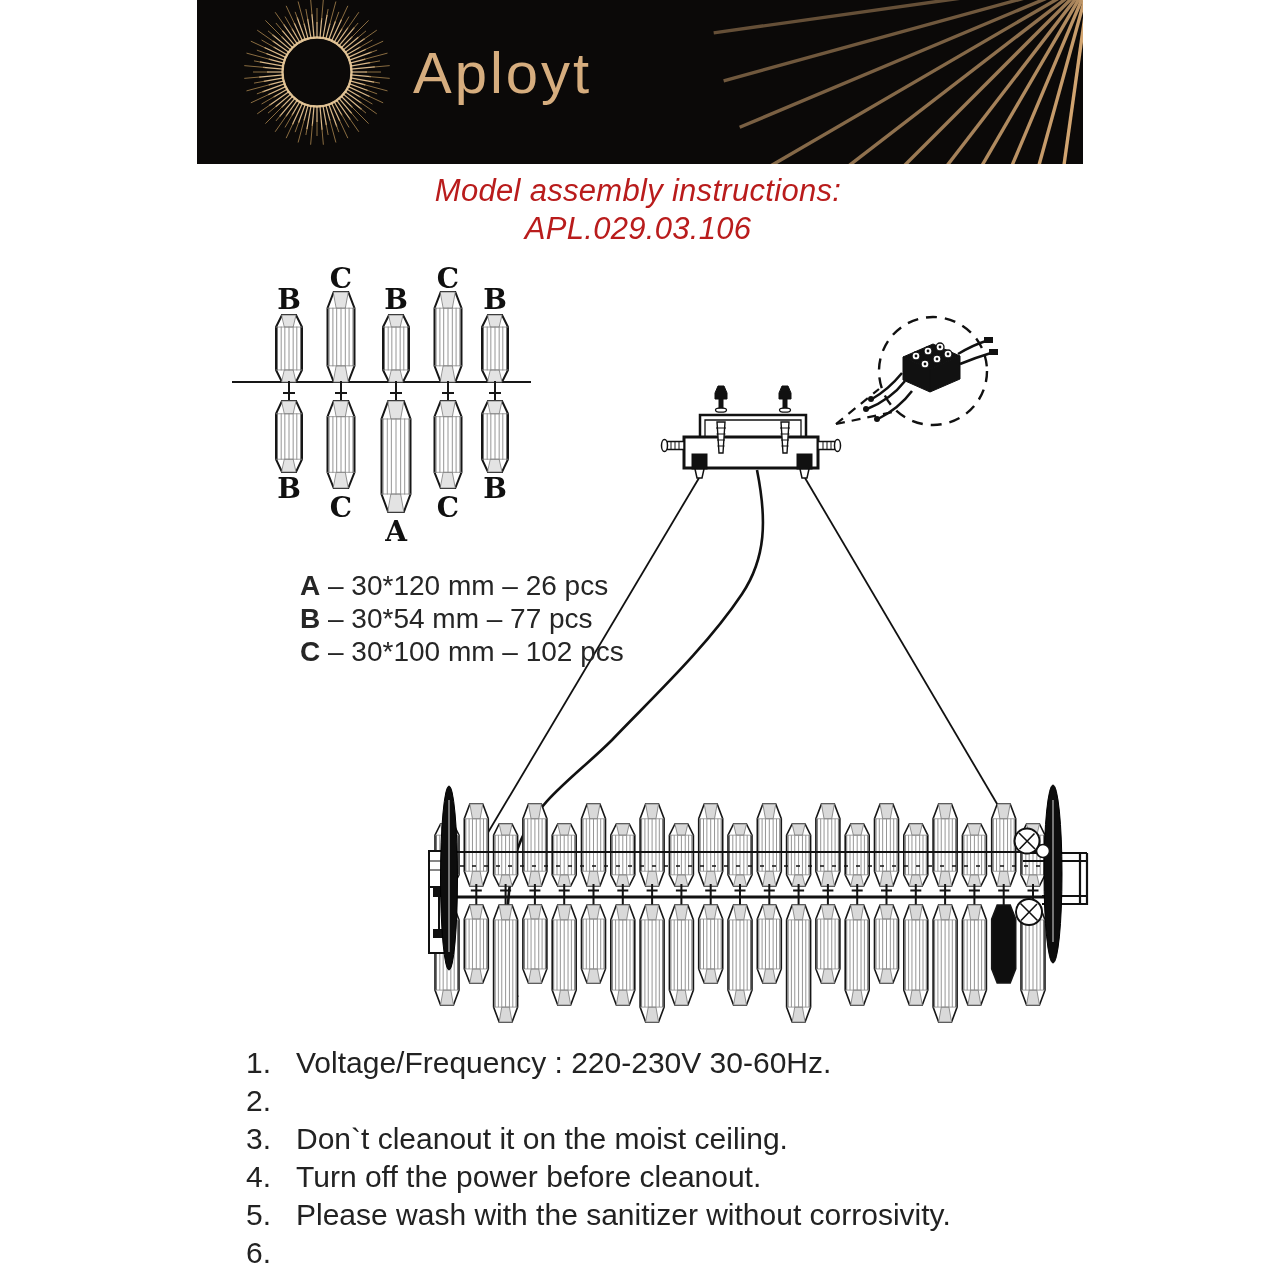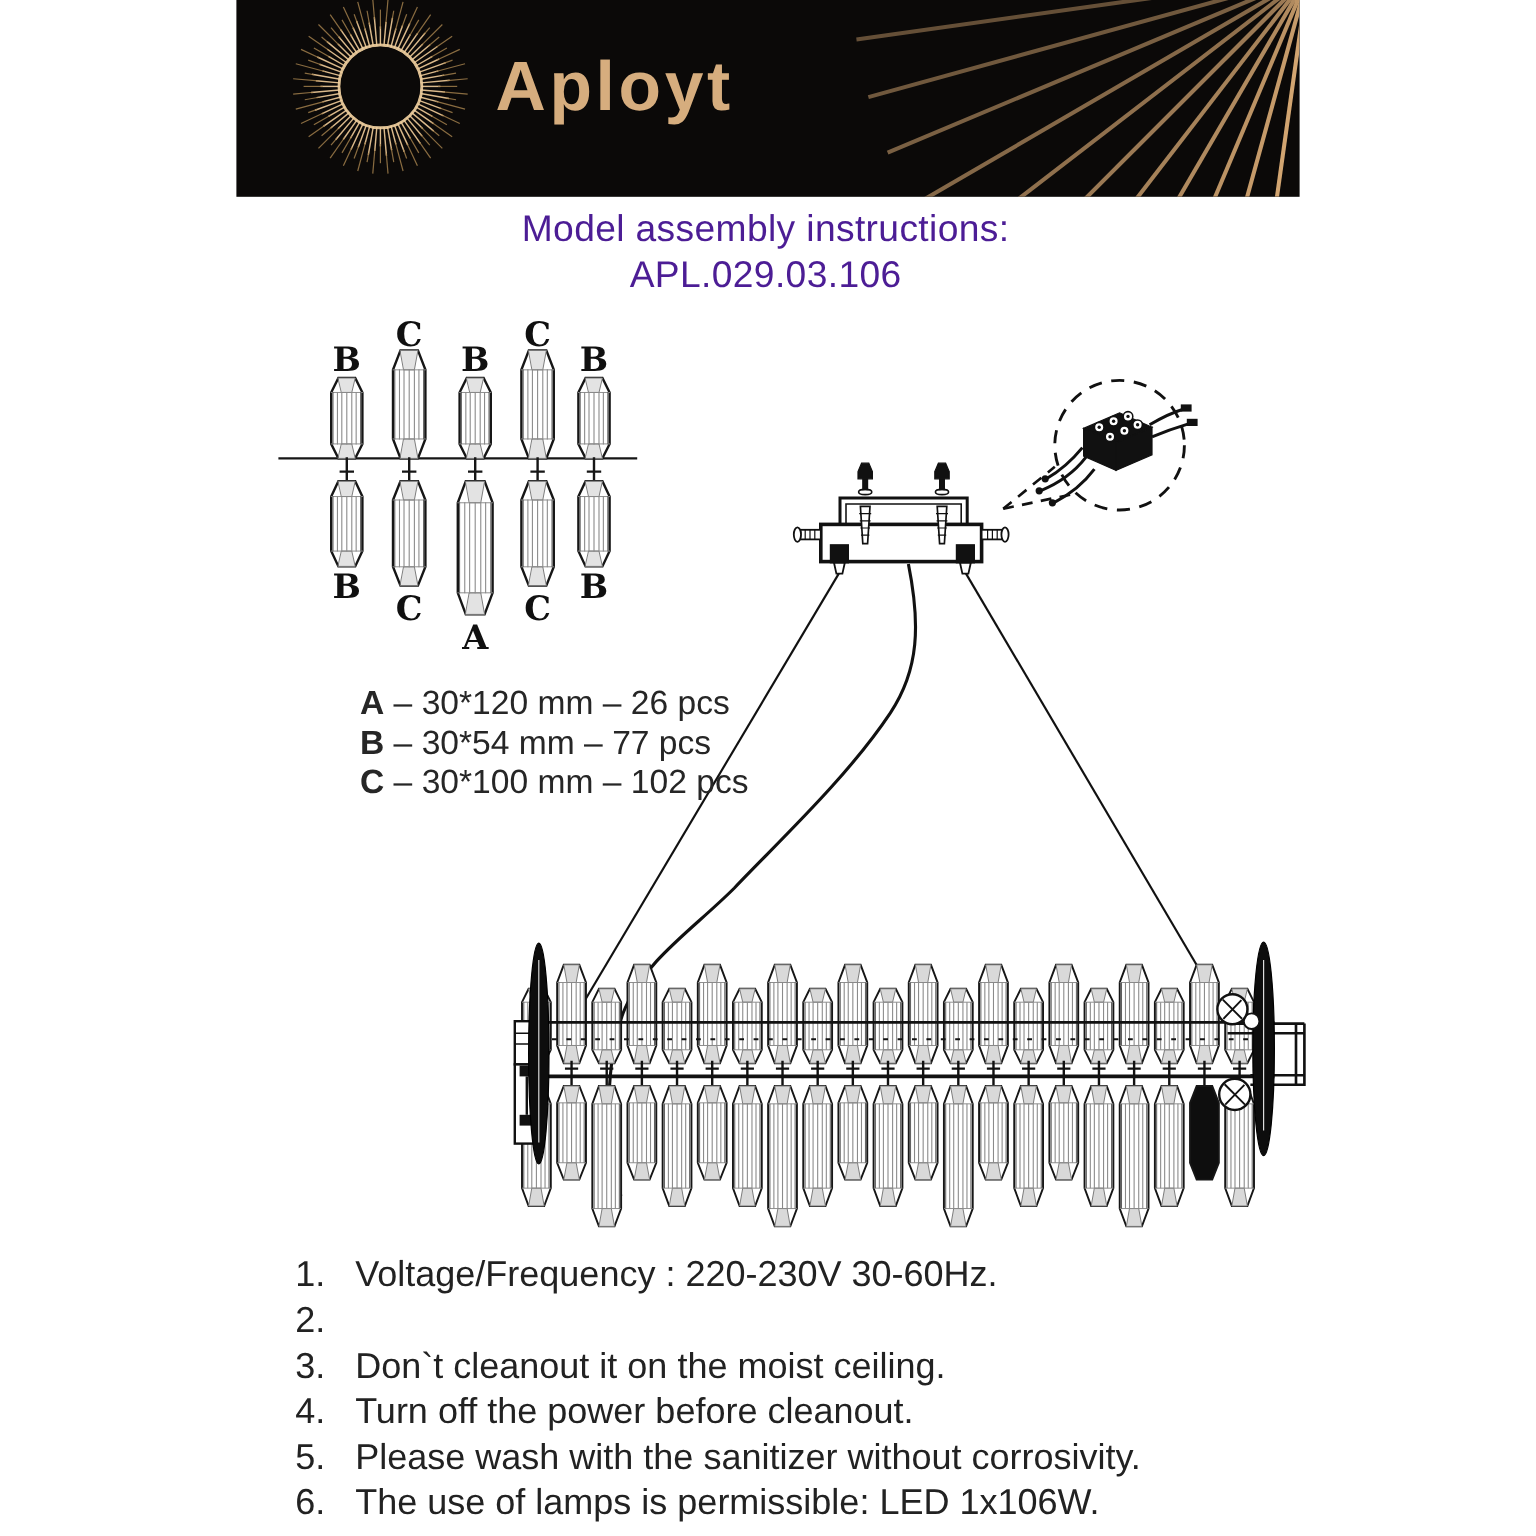--- a/index.html
+++ b/index.html
@@ -2,25 +2,25 @@
 <html><head>
 <meta charset="utf-8">
 <style>
   html,body{margin:0;padding:0;background:#ffffff;}
   body{width:1280px;height:1280px;position:relative;overflow:hidden;
        font-family:"Liberation Sans", sans-serif;color:#2d2d2d;}
   .abs{position:absolute;}
   
   .banner{left:197px;top:0;width:886px;height:164px;background:#0b0908;overflow:hidden;}
   .banner svg{position:absolute;left:0;top:0;}
-  .wordmark{position:absolute;left:216px;top:44px;font-size:58px;font-weight:700;
+  .wordmark{position:absolute;left:216px;top:44px;font-size:58px;font-weight:400;
             letter-spacing:3px;color:#d6ad7e;line-height:1;}
   
   .title{left:0;top:172px;width:1276px;text-align:center;font-size:31px;
-         letter-spacing:0.3px;color:#4c1d95;line-height:38px;}
+         letter-spacing:0.3px;color:#b91c1c;line-height:38px;font-style:italic;}
   
   .legend{left:254px;top:569px;font-size:28px;line-height:33px;color:#262626;}
   .legend .row{white-space:nowrap;margin-left:46px;}
   .legend .k{font-weight:700;}
   
   .instructions{left:246px;top:1044px;font-size:30px;line-height:38px;color:#222;}
   .ins-row{display:flex;}
   .ins-row .num{width:36px;margin-right:14px;}
   
   #art{left:0;top:0;width:1280px;height:1280px;pointer-events:none;}
@@ -799,15 +799,14 @@
   <div class="ins-row">
       <span class="num">4.</span>
       <span class="txt">Turn off the power before cleanout.</span>
     </div>
   <div class="ins-row">
       <span class="num">5.</span>
       <span class="txt">Please wash with the sanitizer without corrosivity.</span>
     </div>
   <div class="ins-row">
       <span class="num">6.</span>
-      <span class="txt">The use of lamps is permissible: LED 1x106W.</span>
     </div>
 </div>
 
 </body></html>

